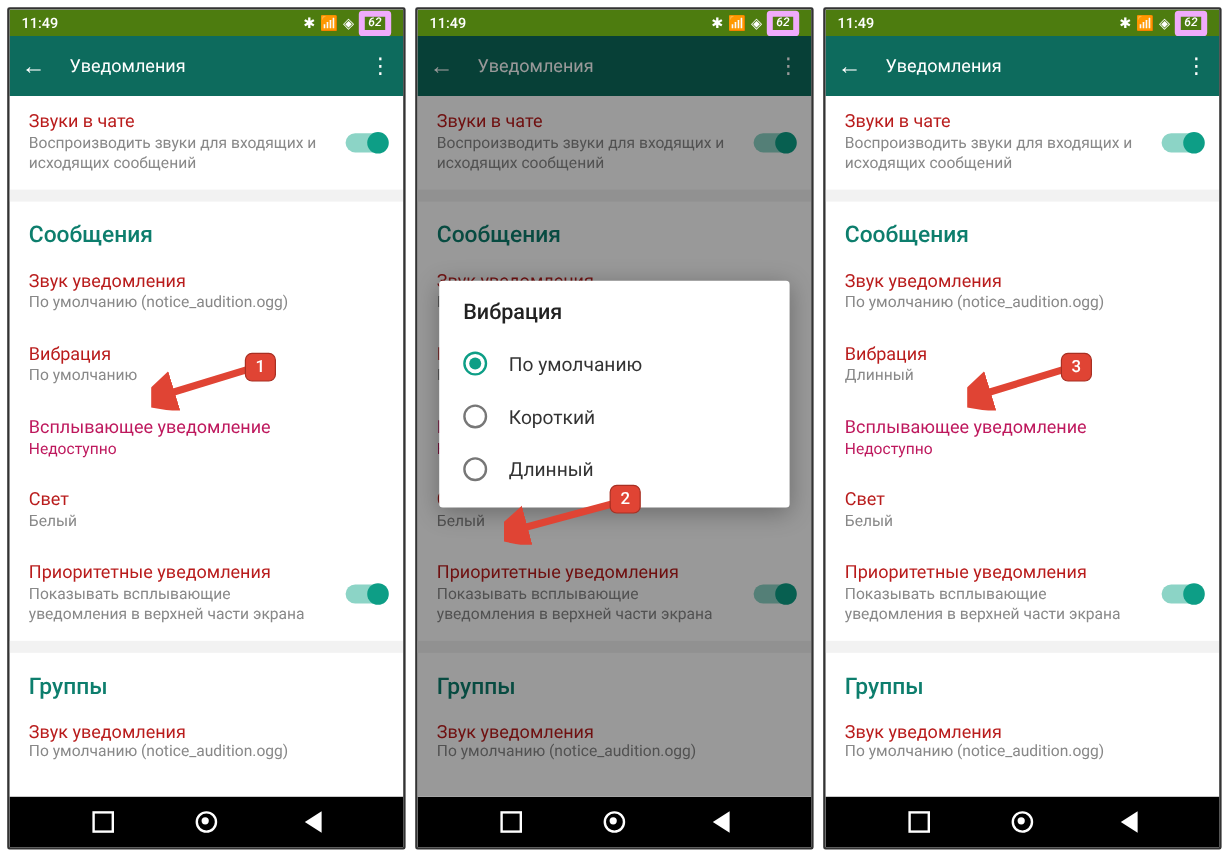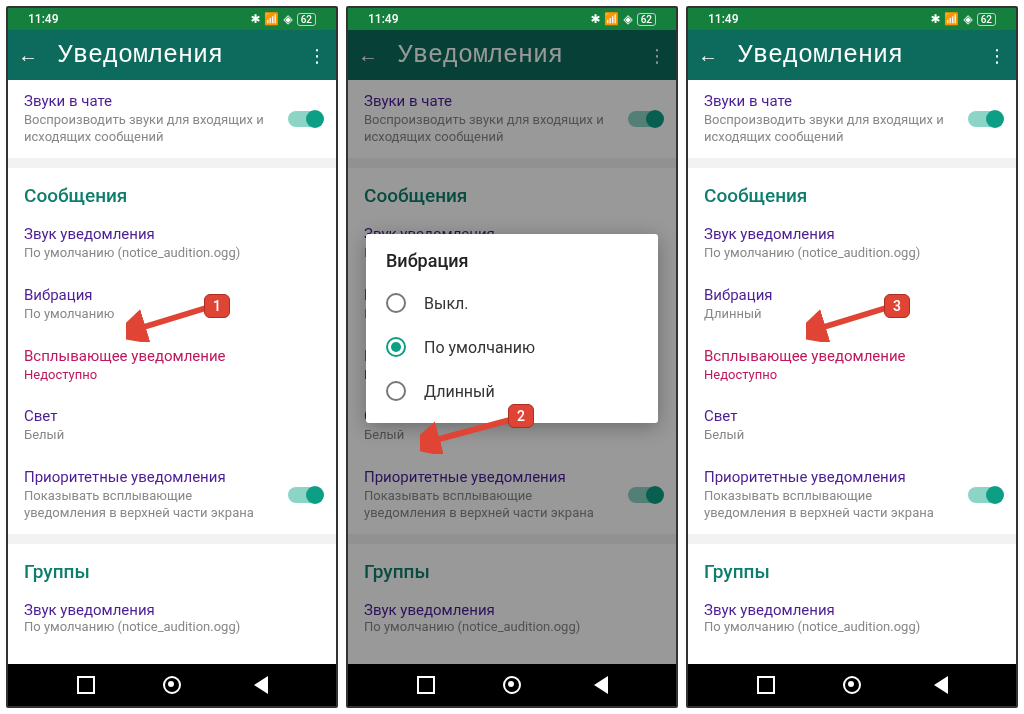--- a/index.html
+++ b/index.html
@@ -16,55 +16,55 @@
     flex: 1;
     border: 2px solid #333;
     border-radius: 2px;
     background: #f2f2f2;
     display: flex;
     flex-direction: column;
     overflow: hidden;
     position: relative;
   }
   .statusbar {
-    background: #15803d;
+    background: #4d7c0f;
     color: #fff;
     height: 22px;
     display: flex;
     align-items: center;
     justify-content: space-between;
-    padding: 0 20px;
+    padding: 0 10px;
     font-size: 12px;
     font-weight: 500;
   }
   .statusbar .right { display: flex; gap: 4px; align-items: center; }
-  .statusbar .battbox { border:1px solid #f0abfc; border-radius:3px; padding:0 3px; font-size:10px; }
+  .statusbar .battbox { border:5px solid #f0abfc; border-radius:3px; padding:0 3px; font-size:10px;font-style:italic; }
   .appbar {
     background: #0d6b5d;
     color: #fff;
     height: 50px;
     display: flex;
     align-items: center;
     padding: 0 10px;
     gap: 20px;
   }
-  .appbar .title { font-size: 25px; flex:1;font-family:Liberation Mono, monospace; }
+  .appbar .title { font-size: 15px; flex:1; }
   .appbar .back { font-size:20px; }
   .appbar .more { font-size:18px; }
   .content {
     flex: 1;
     background: #fff;
     overflow: hidden;
   }
   .row {
     padding: 12px 16px;
     position: relative;
   }
   .row.switch { padding-right: 60px; }
-  .row .primary { font-size: 15px; color: #4c1d95; }
+  .row .primary { font-size: 15px; color: #b91c1c; }
   .row .secondary { font-size: 13px; color: #888; margin-top: 2px; line-height: 1.3; }
   .row.disabled .primary, .row.disabled .secondary { color: #be185d; }
   .section-header {
     font-size: 19px;
     color: #0d7e6d;
     font-weight: 500;
     padding: 16px 16px 6px 16px;
   }
   .divider { height: 10px; background: #f2f2f2; }
   .toggle {
@@ -263,26 +263,26 @@
   </div>
   <div class="navbar">
     <div class="navbtn sq"></div>
     <div class="navbtn circ"></div>
     <div class="navbtn tri"></div>
   </div>
   <div class="dim-overlay"></div>
   <div class="dialog">
     <div class="dtitle">Вибрация</div>
     <div class="dopt">
-      <div class="radio"></div>
-      <span>Выкл.</span>
-    </div>
-    <div class="dopt">
       <div class="radio sel"></div>
       <span>По умолчанию</span>
+    </div>
+    <div class="dopt">
+      <div class="radio"></div>
+      <span>Короткий</span>
     </div>
     <div class="dopt">
       <div class="radio"></div>
       <span>Длинный</span>
     </div>
   </div>
   <div class="arrow" style="top:406px; left:72px;">
     <svg width="100" height="40">
         <defs>
           <marker id="ah2" markerWidth="10" markerHeight="10" refX="2" refY="3" orient="auto">

